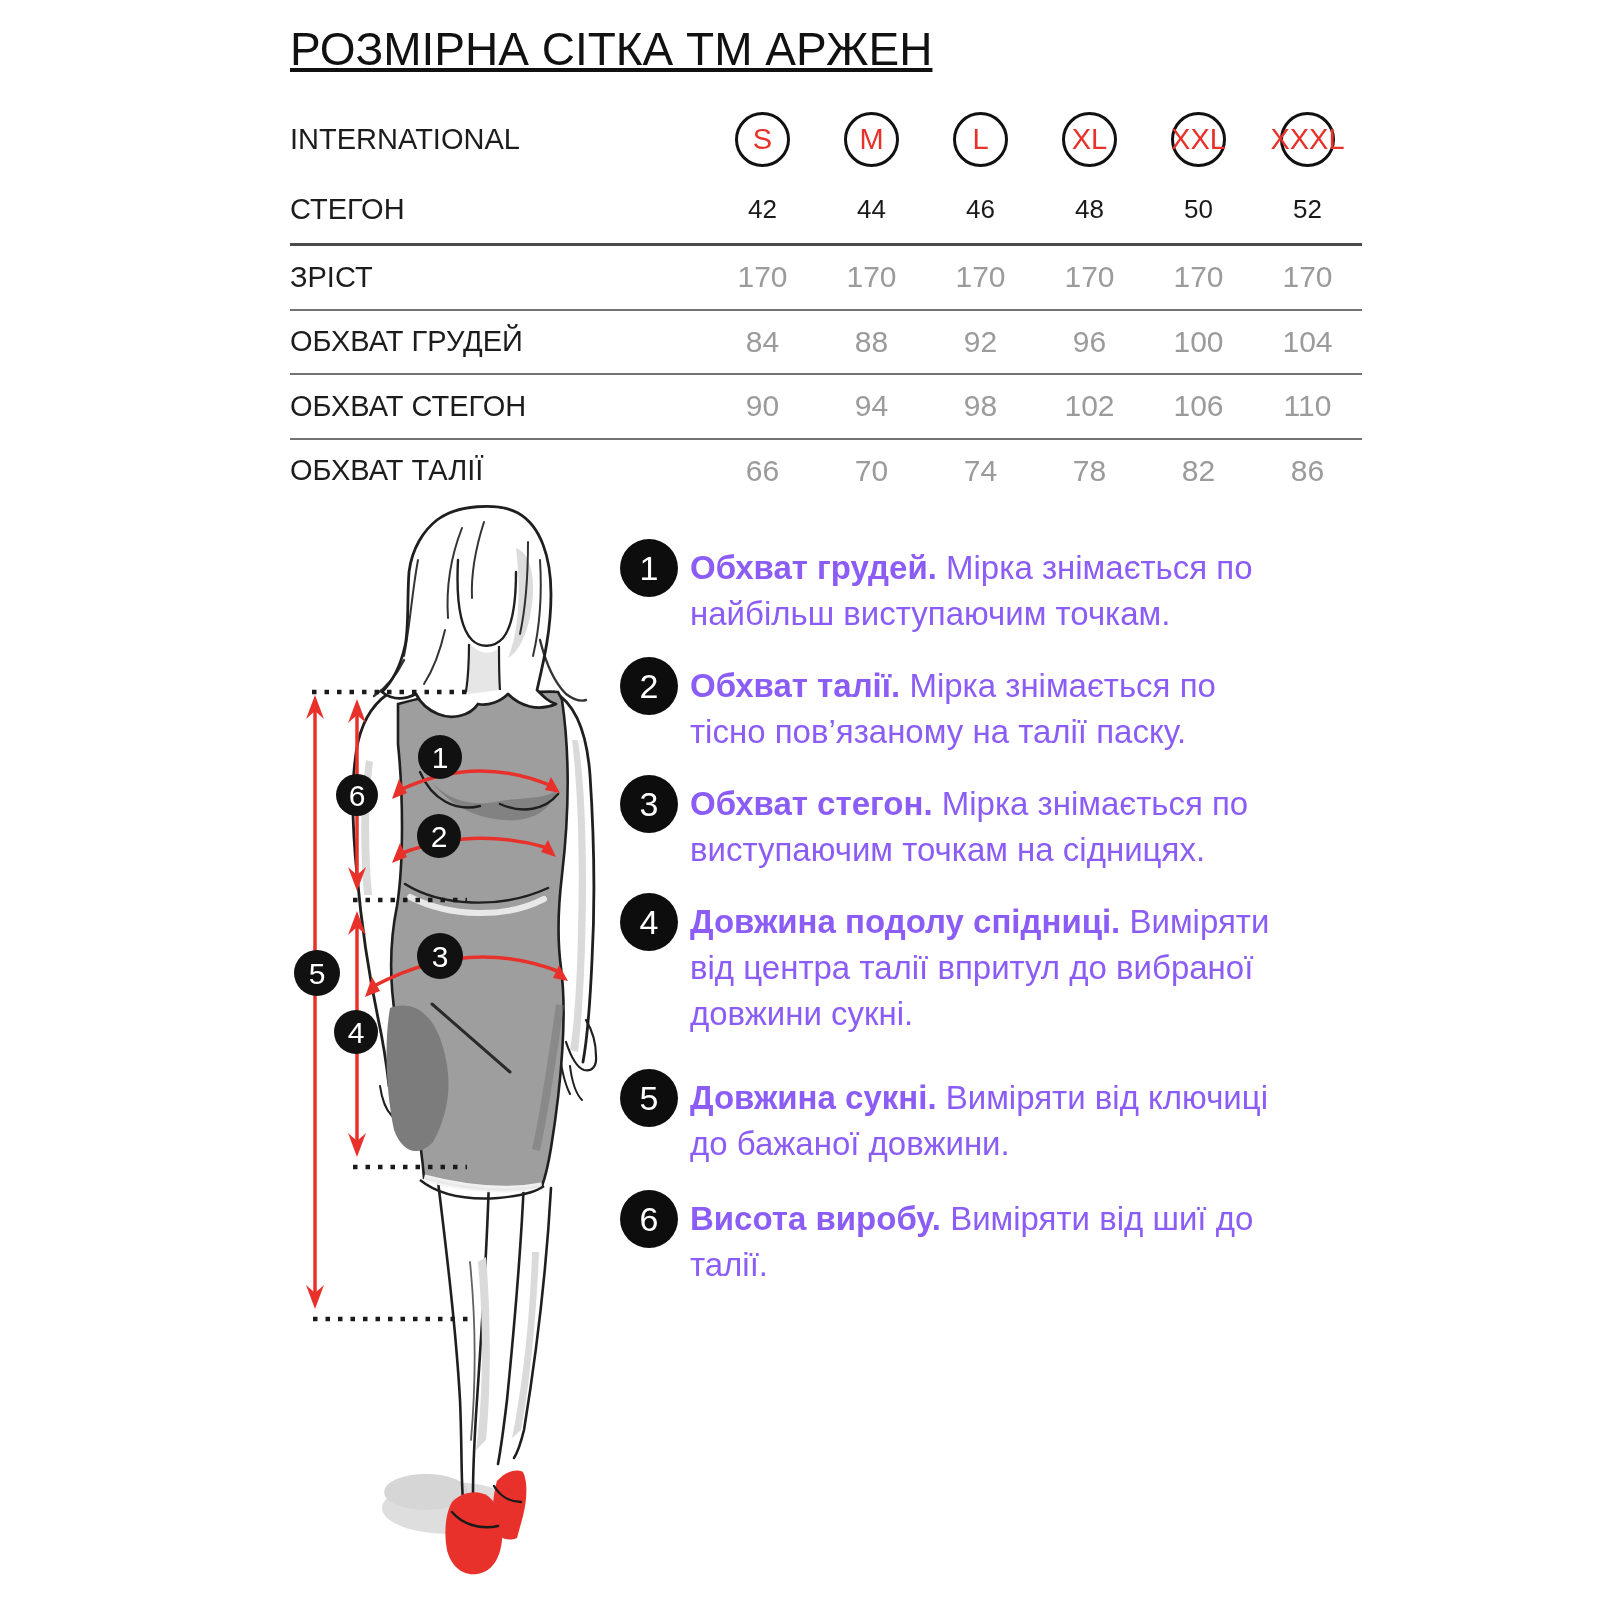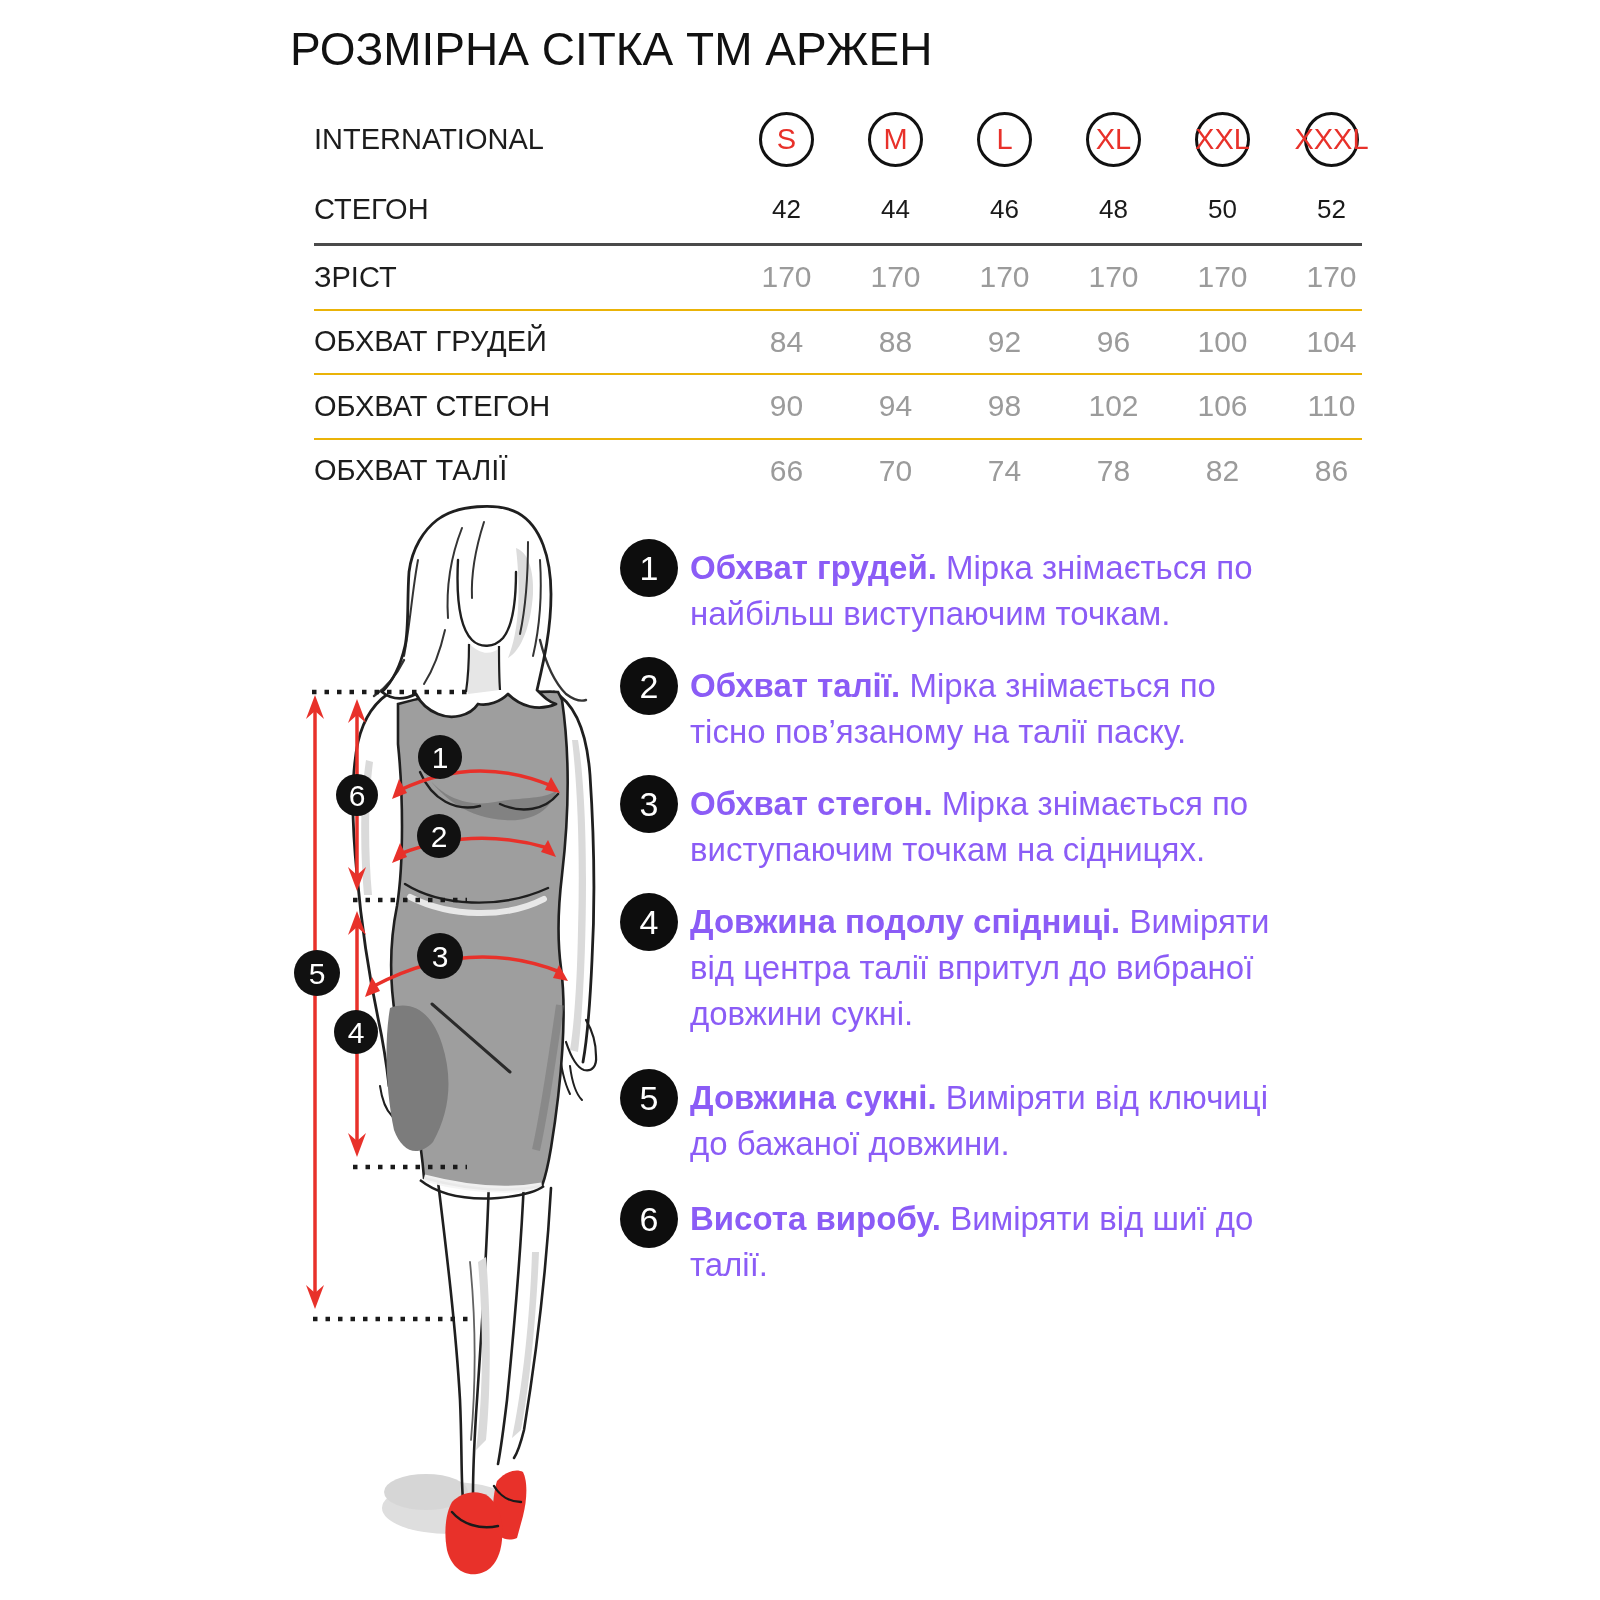--- a/index.html
+++ b/index.html
@@ -4,30 +4,30 @@
 <style>
   html,body{margin:0;padding:0;}
   body{
     width:1600px;height:1600px;position:relative;background:#ffffff;
     font-family:"Liberation Sans","DejaVu Sans",sans-serif;color:#1a1a1a;
     overflow:hidden;
   }
   
   .title{
     position:absolute;left:290px;top:22px;font-size:46px;font-weight:500;
-    letter-spacing:0px;color:#111;white-space:nowrap;
+    letter-spacing:0px;color:#111;white-space:nowrap;text-decoration:underline;
   }
   
   .size-table{position:absolute;left:290px;top:102px;width:1072px;}
-  .t-row{display:grid;grid-template-columns:418px repeat(6,109px);align-items:center;margin-left:24px;}
+  .t-row{display:grid;grid-template-columns:418px repeat(6,109px);align-items:center;}
   .t-row .lbl{font-size:29px;color:#1c1c1c;text-align:left;}
   .t-row .cell{text-align:center;}
   .row-int{height:74px;}
   .row-ukr{height:67px;}
-  .row-body{height:62.5px;border-bottom:2px solid #eab308;}
+  .row-body{height:62.5px;border-bottom:2px solid #737373;}
   .row-body.first{border-top:3px solid #4a4a4a;}
   .row-body.last{border-bottom:none;}
   .size-circle{
     display:inline-flex;align-items:center;justify-content:center;
     width:55px;height:55px;border-radius:50%;border:3.5px solid #111;
     box-sizing:border-box;
   }
   .size-circle span{
     font-size:29px;color:#e8312a;font-weight:400;white-space:nowrap;line-height:1;
   }

